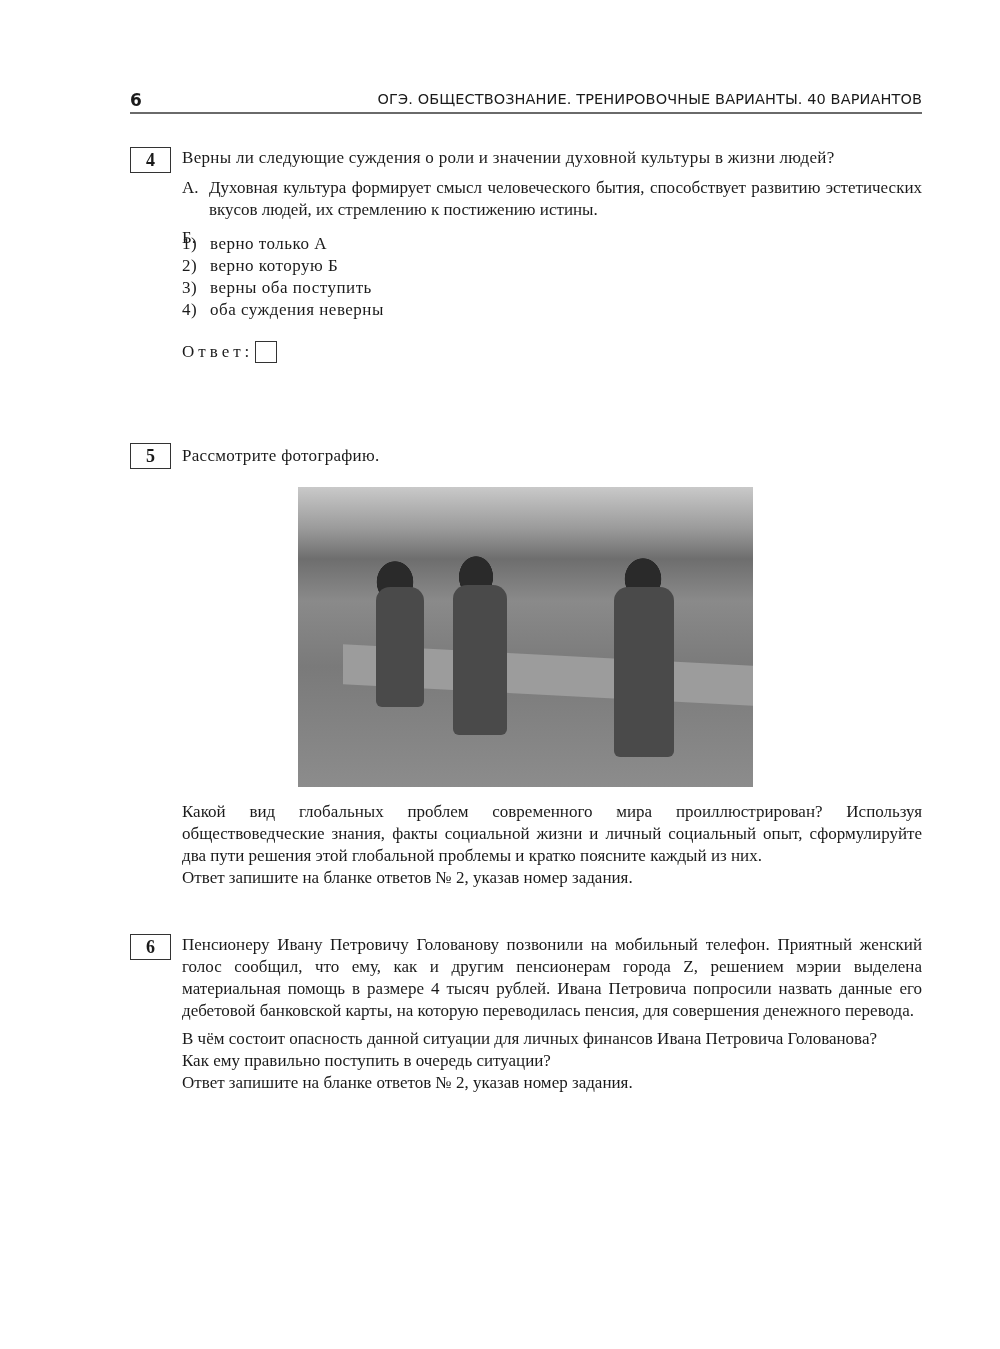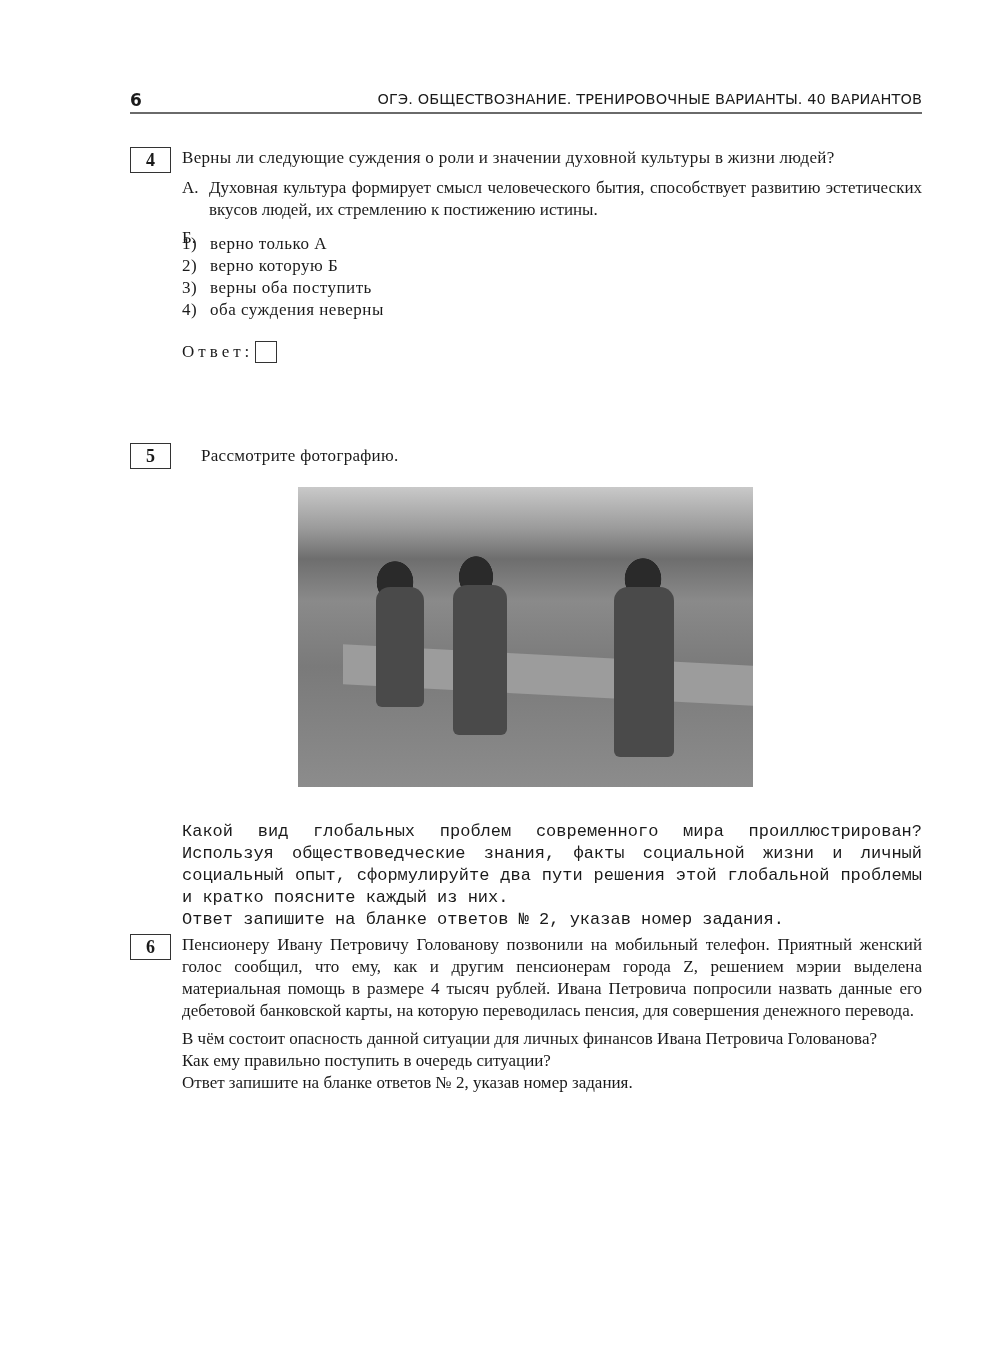--- a/index.html
+++ b/index.html
@@ -86,32 +86,32 @@
     <div class="answer">
       <span class="answer-label">Ответ:</span>
       <div class="answer-box"></div>
     </div>
   </div>
 </div>
 
 <div class="task" style="top:443px;">
   <div class="task-num">5</div>
   <div class="body">
-    <p class="spaced" style="padding-top:2px;margin-left:19px;">Рассмотрите фотографию.</p>
+    <p class="spaced" style="padding-top:2px;">Рассмотрите фотографию.</p>
   </div>
 </div>
 
 <div class="photo" aria-label="Black-and-white photograph of three barefoot children sitting on a stone slab holding tin cups">
   <div class="slab"></div>
   <div class="kid" style="left:78px; top:100px; width:48px; height:120px;"></div>
   <div class="kid" style="left:155px; top:98px; width:54px; height:150px;"></div>
   <div class="kid" style="left:316px; top:100px; width:60px; height:170px;"></div>
 </div>
 
-<div class="task" style="top:821px;font-family:Liberation Mono, monospace;">
+<div class="task" style="top:801px;">
   <div class="body">
     <p>Какой вид глобальных проблем современного мира проиллюстрирован? Используя обществоведческие знания, факты социальной жизни и личный социальный опыт, сформулируйте два пути решения этой глобальной проблемы и кратко поясните каждый из них.</p>
     <p>Ответ запишите на бланке ответов № 2, указав номер задания.</p>
   </div>
 </div>
 
 <div class="task" style="top:934px;">
   <div class="task-num">6</div>
   <div class="body">
     <p>Пенсионеру Ивану Петровичу Голованову позвонили на мобильный телефон. Приятный женский голос сообщил, что ему, как и другим пенсионерам города Z, решением мэрии выделена материальная помощь в размере 4 тысяч рублей. Ивана Петровича попросили назвать данные его дебетовой банковской карты, на которую переводилась пенсия, для совершения денежного перевода.</p>

